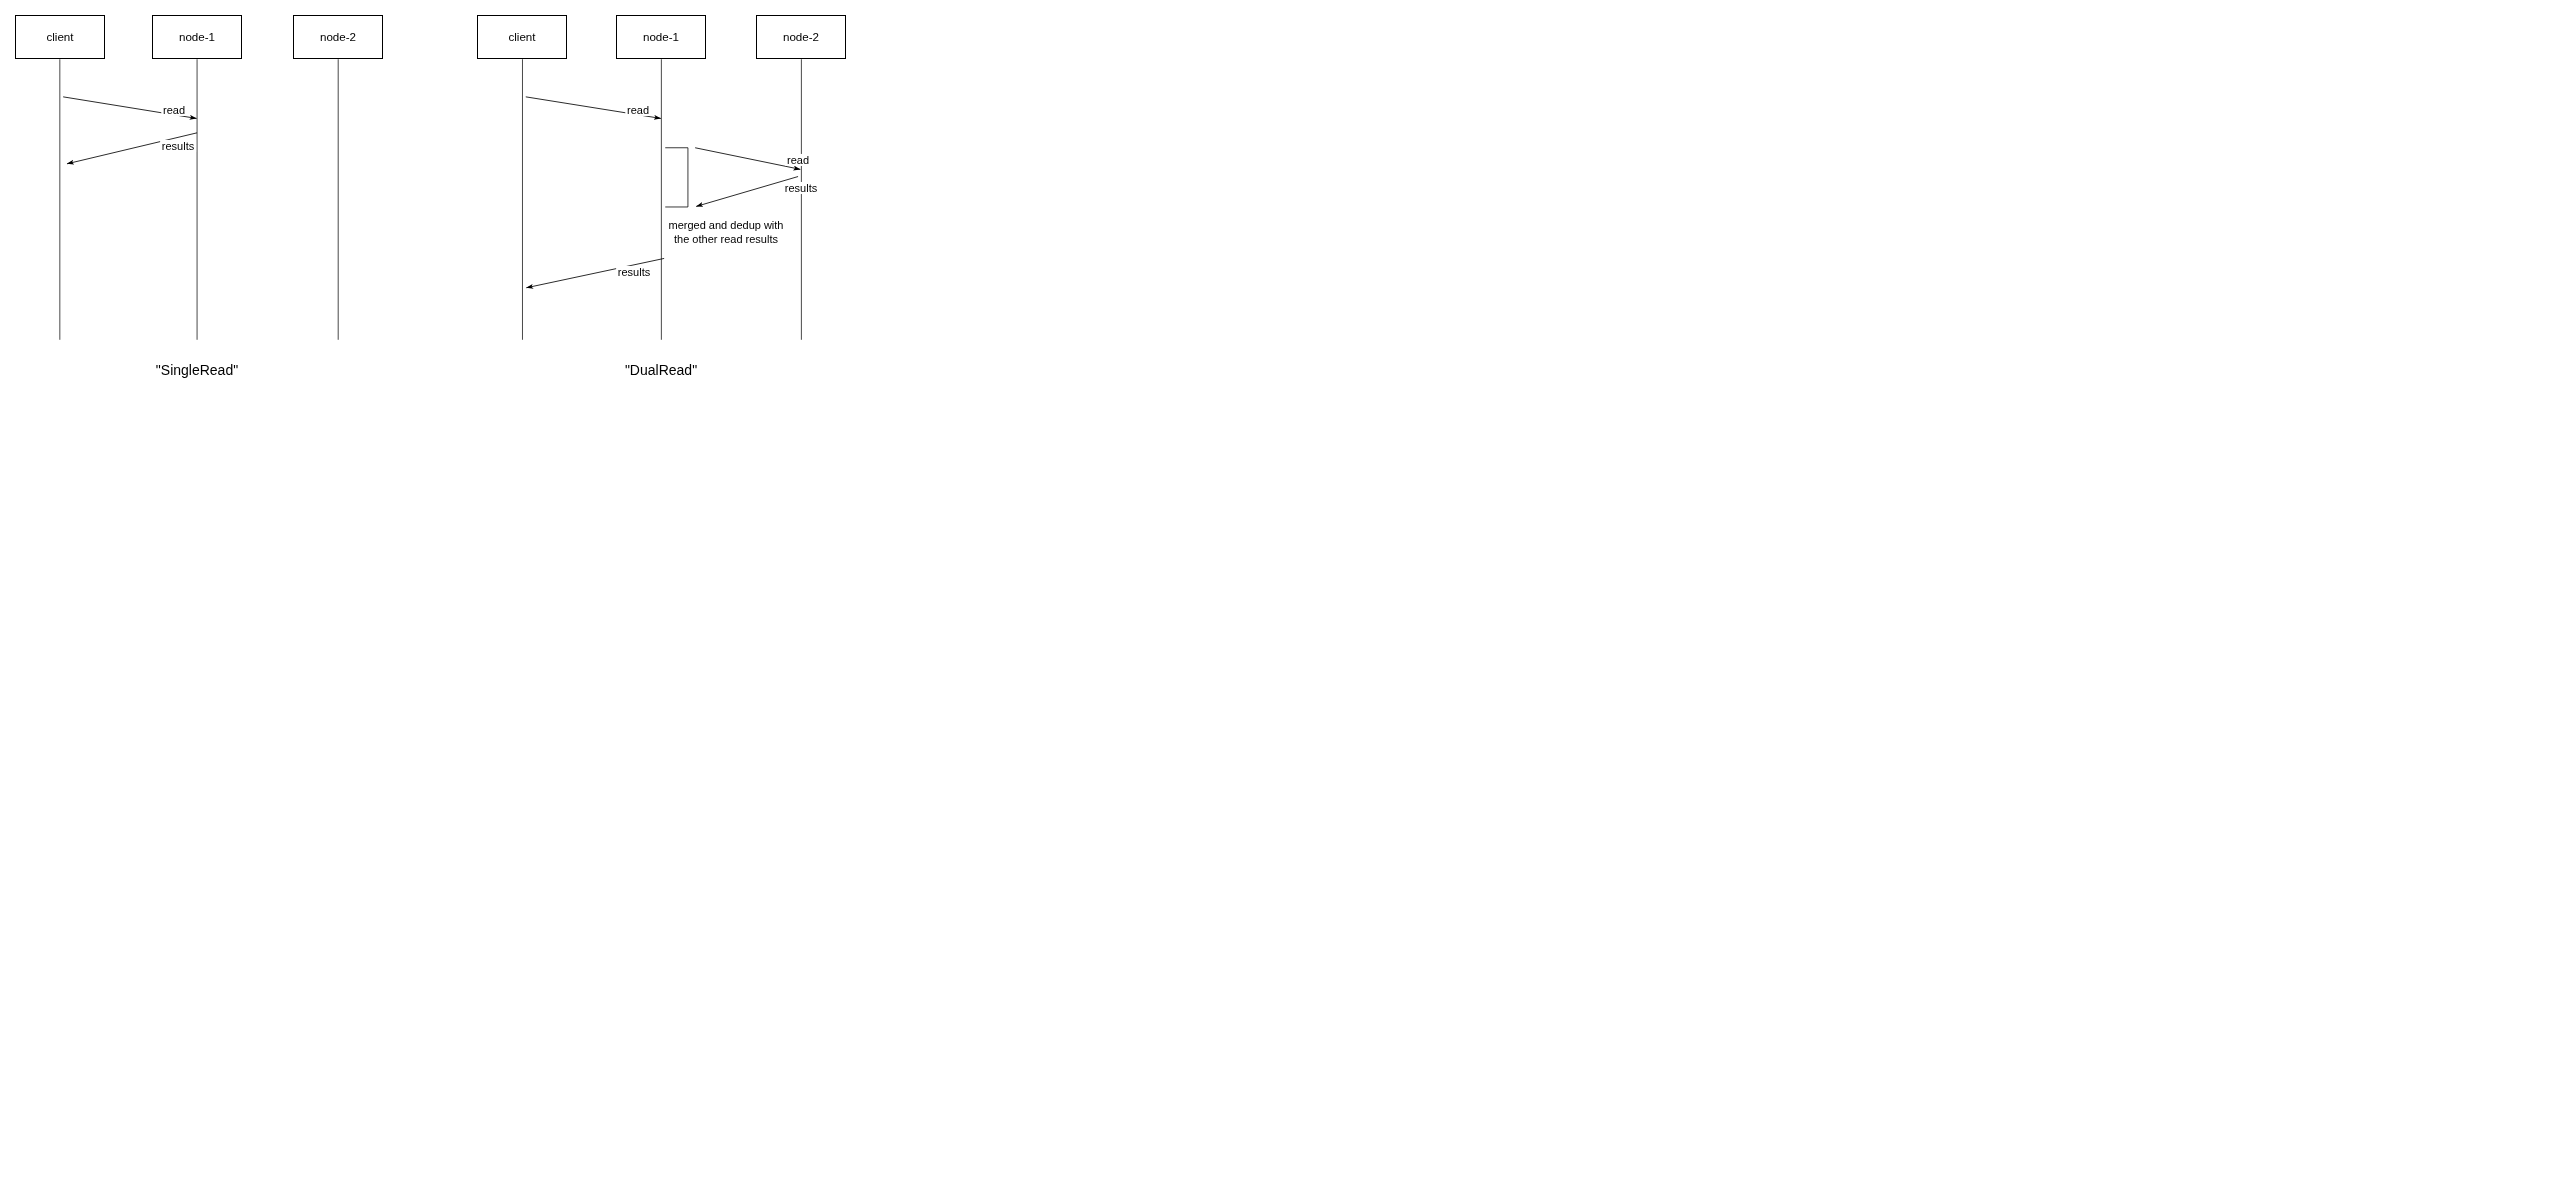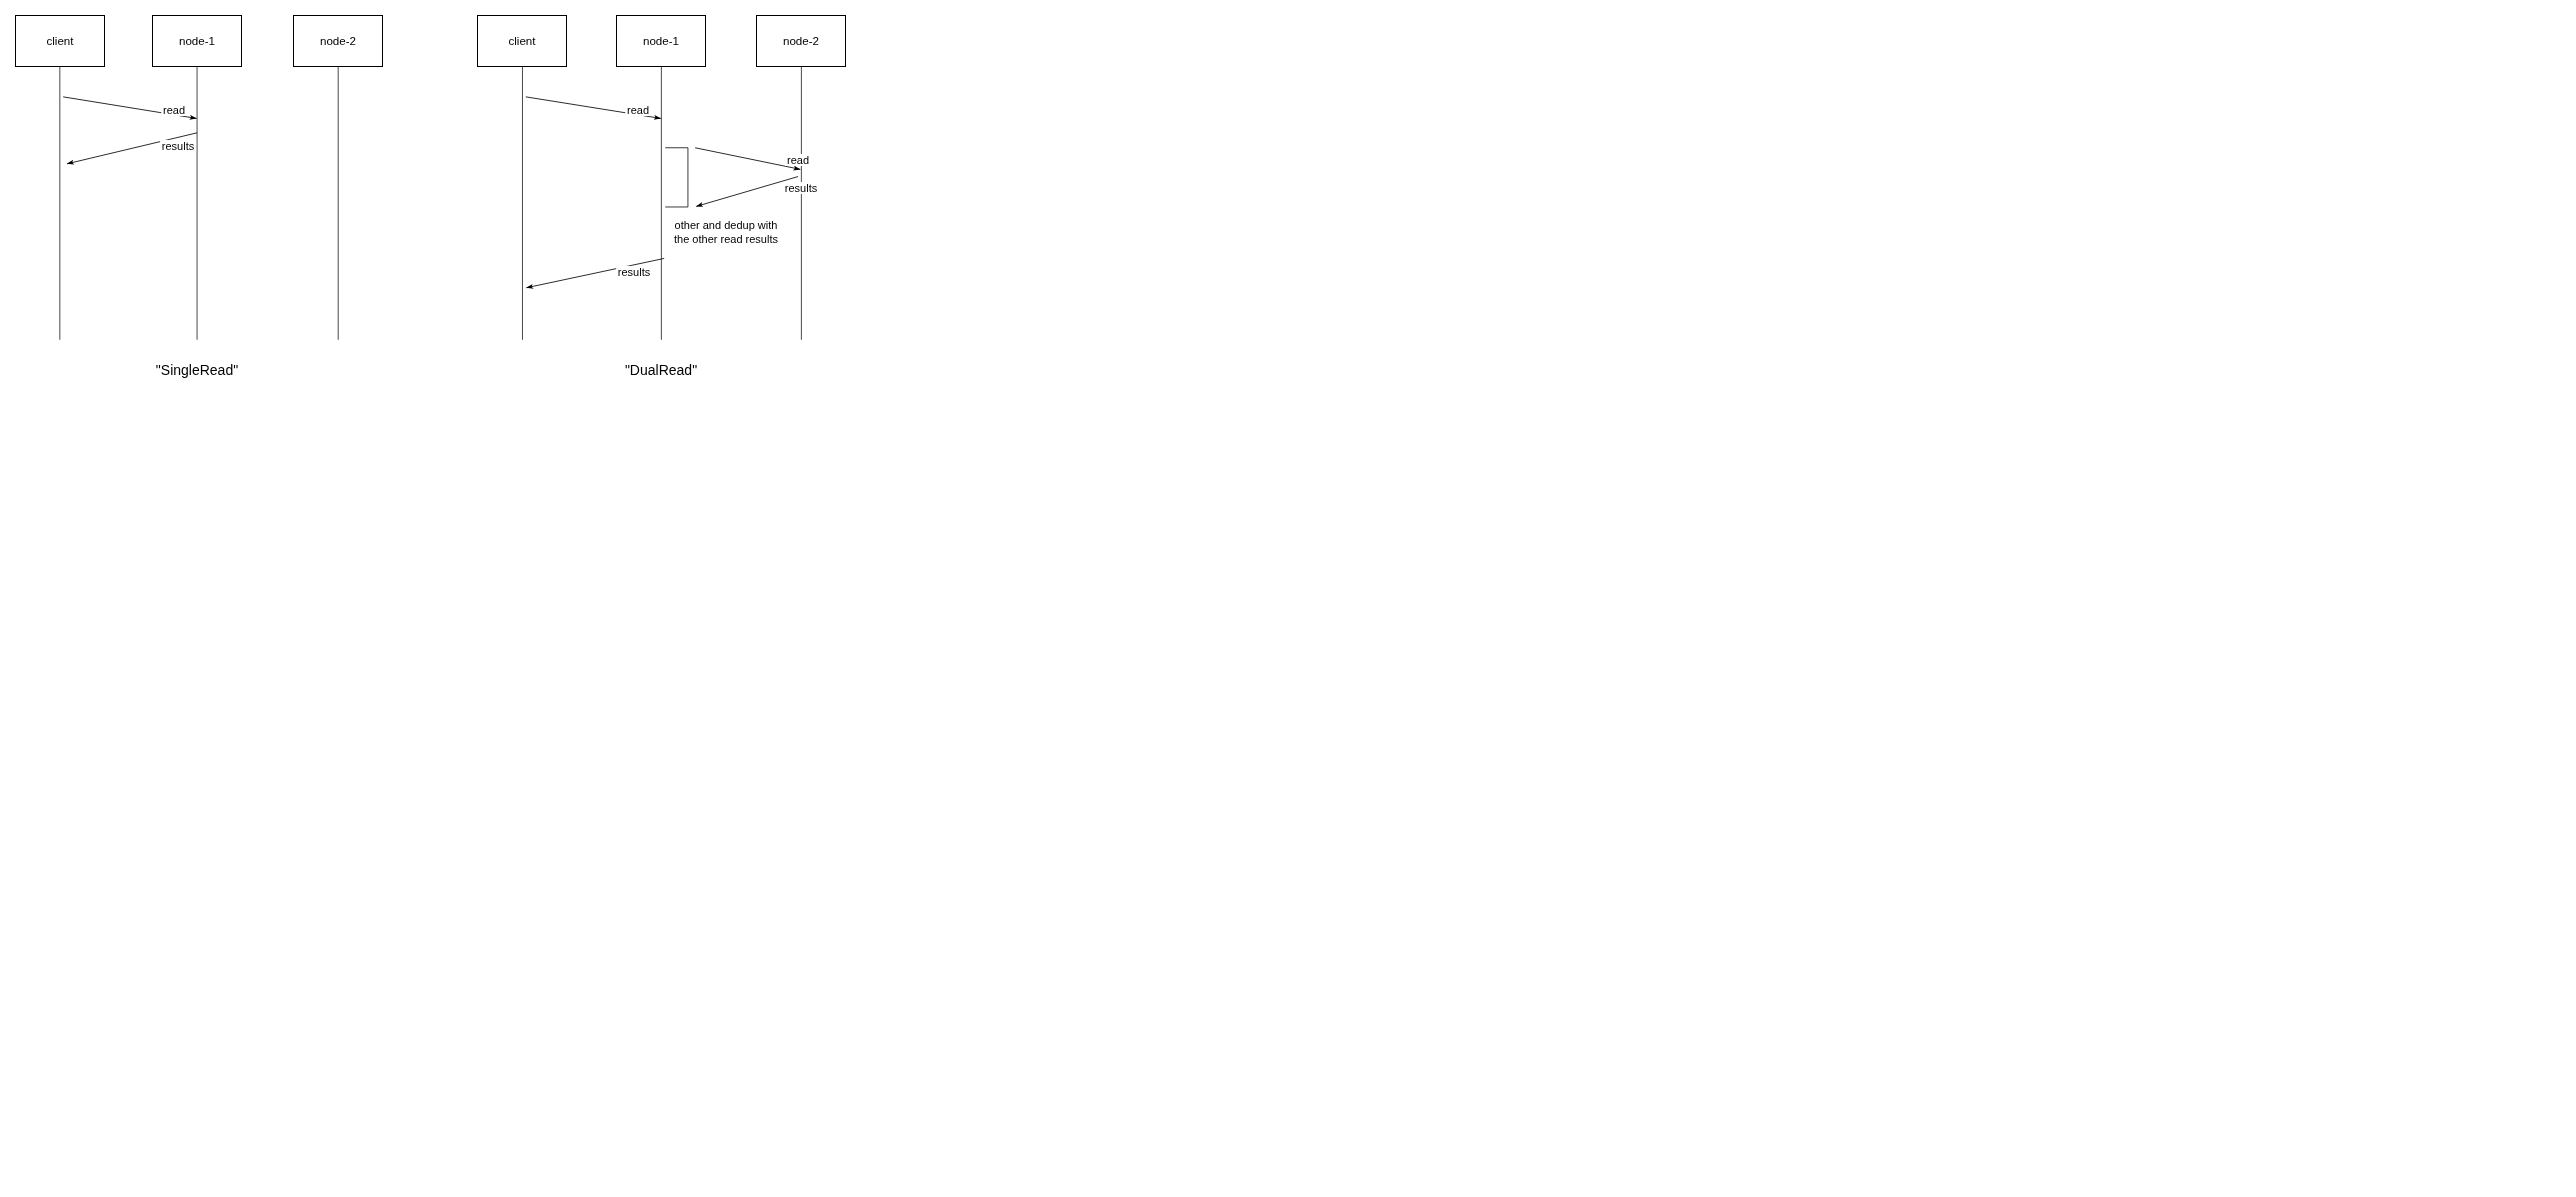--- a/index.html
+++ b/index.html
@@ -19,21 +19,21 @@
   #wires {
     position: absolute;
     left: 0; top: 0;
     width: 859px;
     height: 399px;
   }
   .actor-box {
     position: absolute;
     top: 15px;
     width: 90px;
-    height: 52px;
+    height: 44px;
     border: 0.8px solid #000000;
     background: #ffffff;
     display: flex;
     align-items: center;
     justify-content: center;
     box-sizing: border-box;
   }
   .actor-label {
     font-size: 11.6px;
     line-height: 1;
@@ -120,20 +120,20 @@
   <div class="actor-box" style="left:756px">
     <span class="actor-label">node-2</span>
   </div>
 
   <span class="msg-label" style="left:594px; top:110px">read</span>
   <span class="msg-label" style="left:754px; top:160px">read</span>
   <span class="msg-label" style="left:757px; top:188px">results</span>
   <span class="msg-label" style="left:590px; top:272px">results</span>
 
   <div class="note" style="left:726px; top:219px">
-    <div>other and dedup with</div>
+    <div>merged and dedup with</div>
     <div>the other read results</div>
   </div>
 
   <div class="caption" style="left:661px; top:371px">"DualRead"</div>
 
 </div>
 
 
 </body></html>

